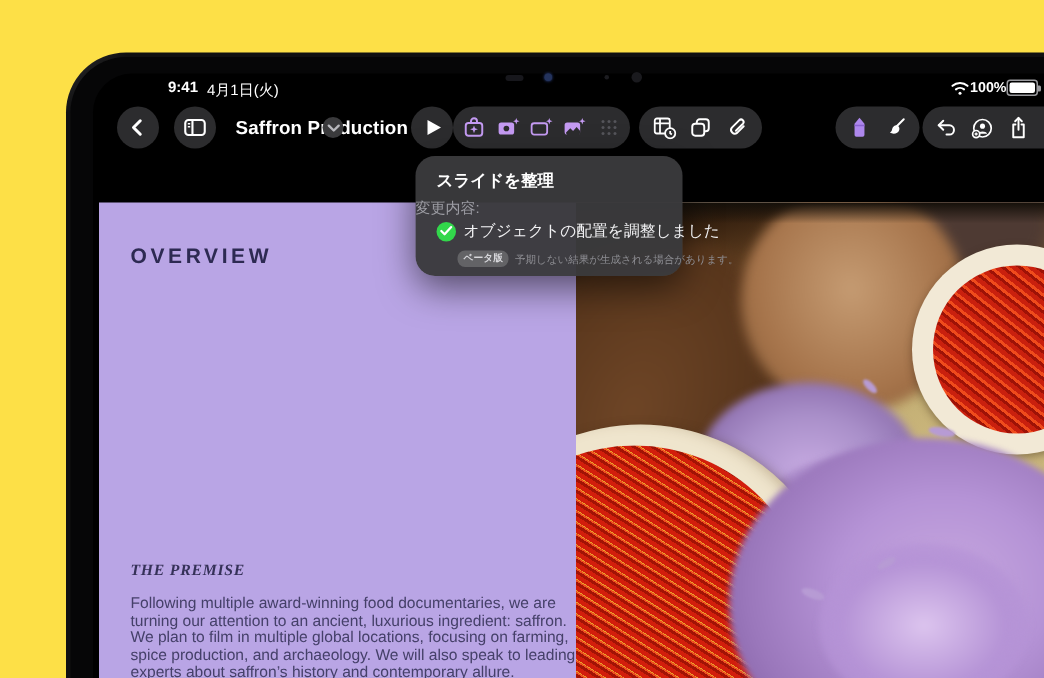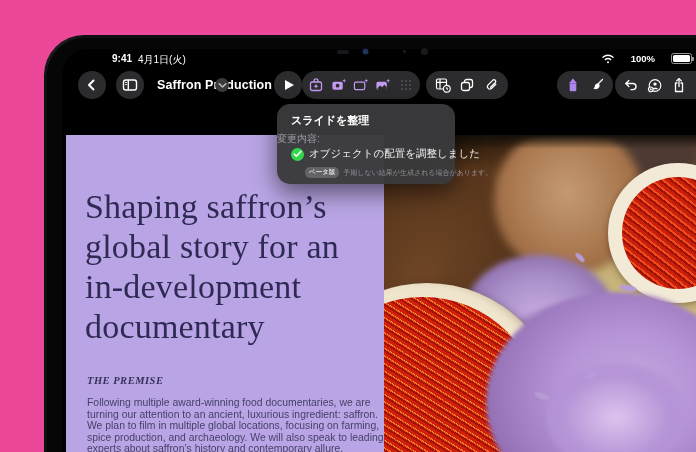--- a/index.html
+++ b/index.html
@@ -1,38 +1,38 @@
 <!DOCTYPE html>
 <html><head>
 <meta charset="utf-8">
 <style>
   html,body{margin:0;padding:0;background:#000;}
   .scene{position:relative;width:696px;height:452px;overflow:hidden;
-         background:#ec4899;font-family:"Liberation Sans",sans-serif;
+         background:#fde047;font-family:"Liberation Sans",sans-serif;
          -webkit-font-smoothing:antialiased;}
   
   .device-edge{position:absolute;left:44px;top:35px;width:680px;height:450px;
     border-radius:40px 0 0 0;
     background:linear-gradient(135deg,#9a9aa0 0,#6b6b70 2px,#3c3c40 6px,#202022 14px,#101011 30px);}
   .device-body{position:absolute;left:3px;top:3px;right:0;bottom:0;
     border-radius:37px 0 0 0;background:#060607;}
   .camera-strip{position:absolute;left:290px;top:10px;width:110px;height:8px;z-index:40;}
   .cam-dot{position:absolute;border-radius:50%;}
   .cam-dot.d1{left:0;top:2px;width:12px;height:4px;background:#17171c;border-radius:3px;}
   .cam-dot.d2{left:26px;top:1px;width:5px;height:5px;background:#24335c;box-shadow:0 0 2px #3550a0;}
   .cam-dot.d3{left:66px;top:2px;width:3px;height:3px;background:#1c1c20;}
   .cam-dot.d4{left:84px;top:0;width:7px;height:7px;background:#1a1a1e;}
   
   .screen{position:absolute;left:15px;top:11px;width:634px;height:403px;
     border-radius:26px 0 0 0;background:#000;overflow:hidden;}
   
   .statusbar{position:absolute;left:0;top:0;width:100%;height:18px;color:#fff;}
   .sb-time{position:absolute;left:50px;top:4px;font-size:10px;font-weight:bold;}
   .sb-date{position:absolute;left:76px;top:4px;font-size:10px;font-weight:normal;}
-  .sb-right{position:absolute;right:4px;top:4px;display:flex;align-items:flex-end;gap:16px;}
+  .sb-right{position:absolute;right:4px;top:4px;display:flex;align-items:flex-end;gap:0;}
   .sb-batt-pct{font-size:9.5px;font-weight:bold;}
   .battery{position:relative;width:19px;height:9px;border:1px solid #9a9a9e;border-radius:2.5px;}
   .battery .fill{position:absolute;left:1px;top:1px;right:1px;bottom:1px;background:#fff;border-radius:1.5px;}
   .battery .nub{position:absolute;right:-3px;top:2.5px;width:1.8px;height:4px;background:#9a9a9e;border-radius:0 1px 1px 0;}
   
   .toolbar{position:absolute;left:0;top:18px;width:100%;height:62px;}
   .circle-btn{position:absolute;top:4px;width:28px;height:28px;border-radius:50%;
     background:#2c2c2e;display:flex;align-items:center;justify-content:center;}
   .doc-title{position:absolute;left:95px;top:4px;height:28px;display:flex;align-items:center;
     color:#fff;font-size:12.5px;font-weight:bold;letter-spacing:.1px;}
@@ -273,26 +273,21 @@
                 <polyline points="5.8,3.8 8,1.6 10.2,3.8"></polyline>
               </svg>
             </span>
             <span class="ic" style="color:#fff;font-weight:bold;font-size:12px;letter-spacing:1px;">
               
             </span>
           </div>
         </div>
 
         <div class="slide">
-          <div class="slide-title">
-            <span>Shaping saffron’s</span>
-            <span>global story for an</span>
-            <span>in-development</span>
-            <span>documentary</span>
-          </div>
+          <div class="slide-eyebrow">OVERVIEW</div>
           <div class="slide-premise">THE PREMISE</div>
           <div class="slide-body">Following multiple award-winning food documentaries, we are turning our attention to an ancient, luxurious ingredient: saffron. We plan to film in multiple global locations, focusing on farming, spice production, and archaeology. We will also speak to leading experts about saffron’s history and contemporary allure.</div>
         </div>
 
         <div class="photo">
           <div class="ph ph-base"></div>
           <div class="ph ph-armL"></div>
           <div class="ph ph-wrist"></div>
           <div class="ph ph-handR"></div>
           <div class="ph ph-bowlTR"></div>

